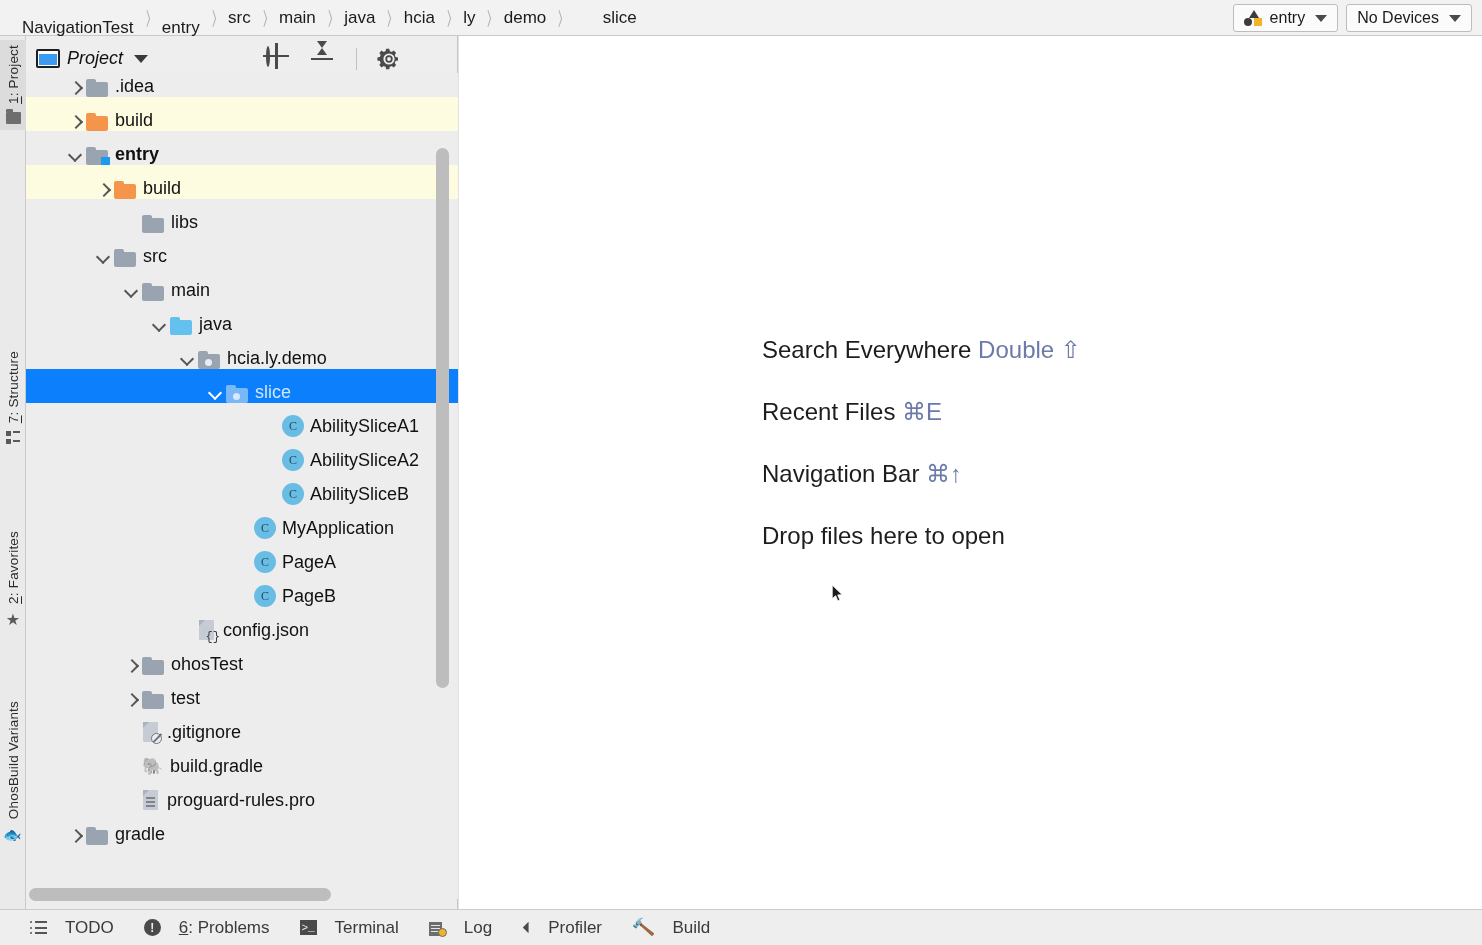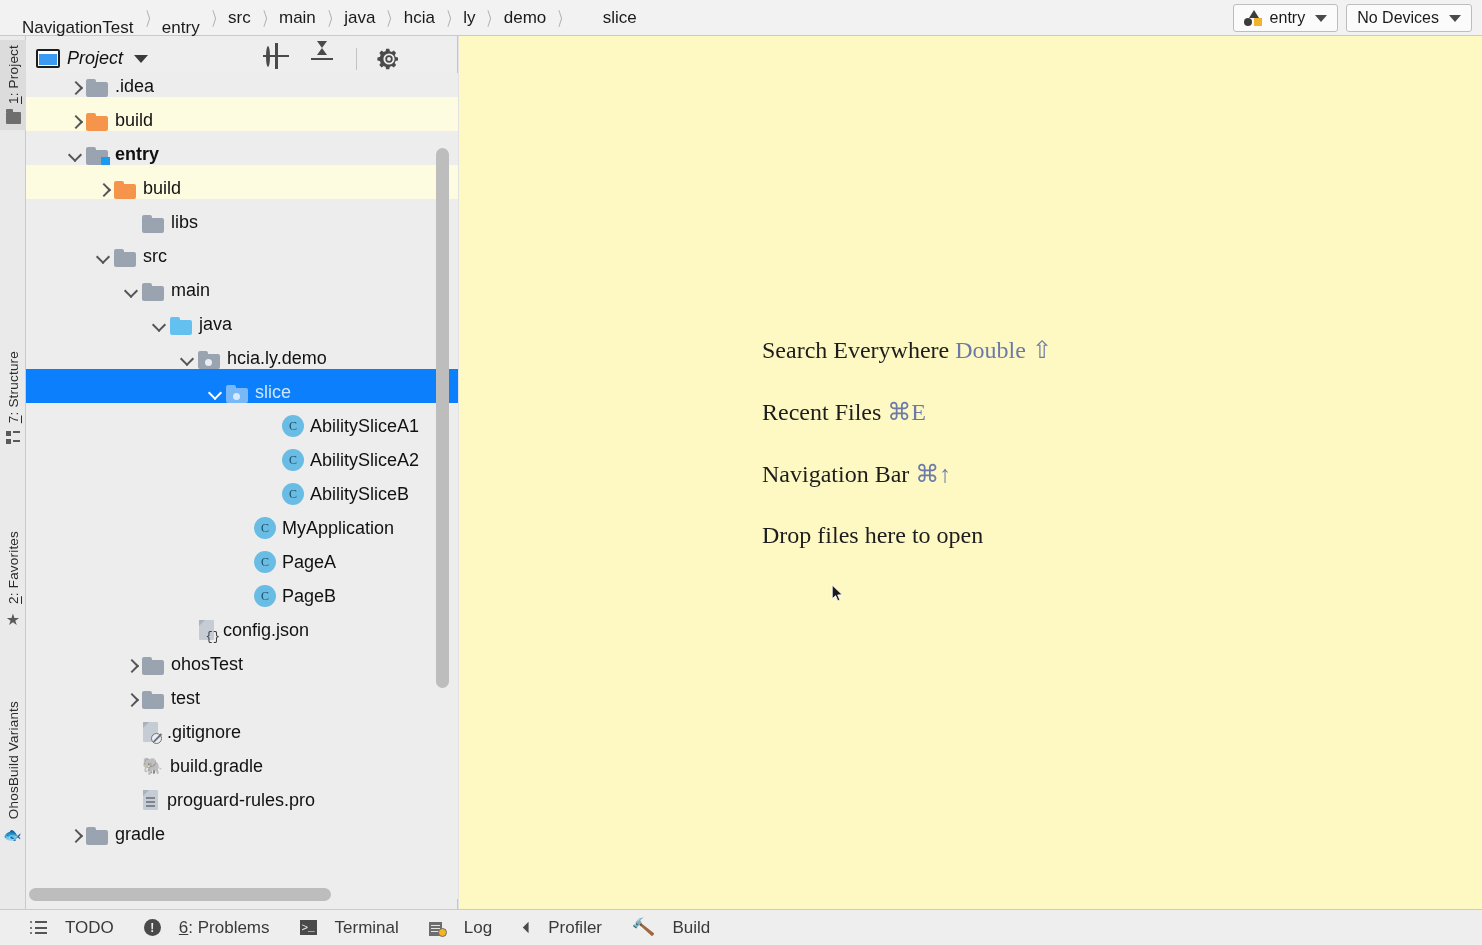--- a/index.html
+++ b/index.html
@@ -208,21 +208,21 @@
     position: absolute; right: 8px; top: 112px; width: 13px; height: 540px;
     background: #bdbdbd; border-radius: 7px;
   }
   .hscroll {
     position: absolute; left: 3px; bottom: 8px; width: 302px; height: 13px;
     background: #bdbdbd; border-radius: 7px;
   }
 
   
   .editor {
-    position: absolute; left: 459px; top: 36px; right: 0; height: 873px; background: #fef9c3; font-family: Liberation Serif, serif;
+    position: absolute; left: 459px; top: 36px; right: 0; height: 873px; background: #ffffff;
   }
   .hints { position: absolute; left: 303px; top: 300px; }
   .hintrow { font-size: 24px; color: #1d1d1d; margin-bottom: 34px; white-space: nowrap; }
   .hintrow .sk { color: #6b7aa8; }
 
   
   .cursor { position: absolute; left: 372px; top: 548px; width: 13px; height: 19px; z-index: 50; }
 
   
   .statusbar {

